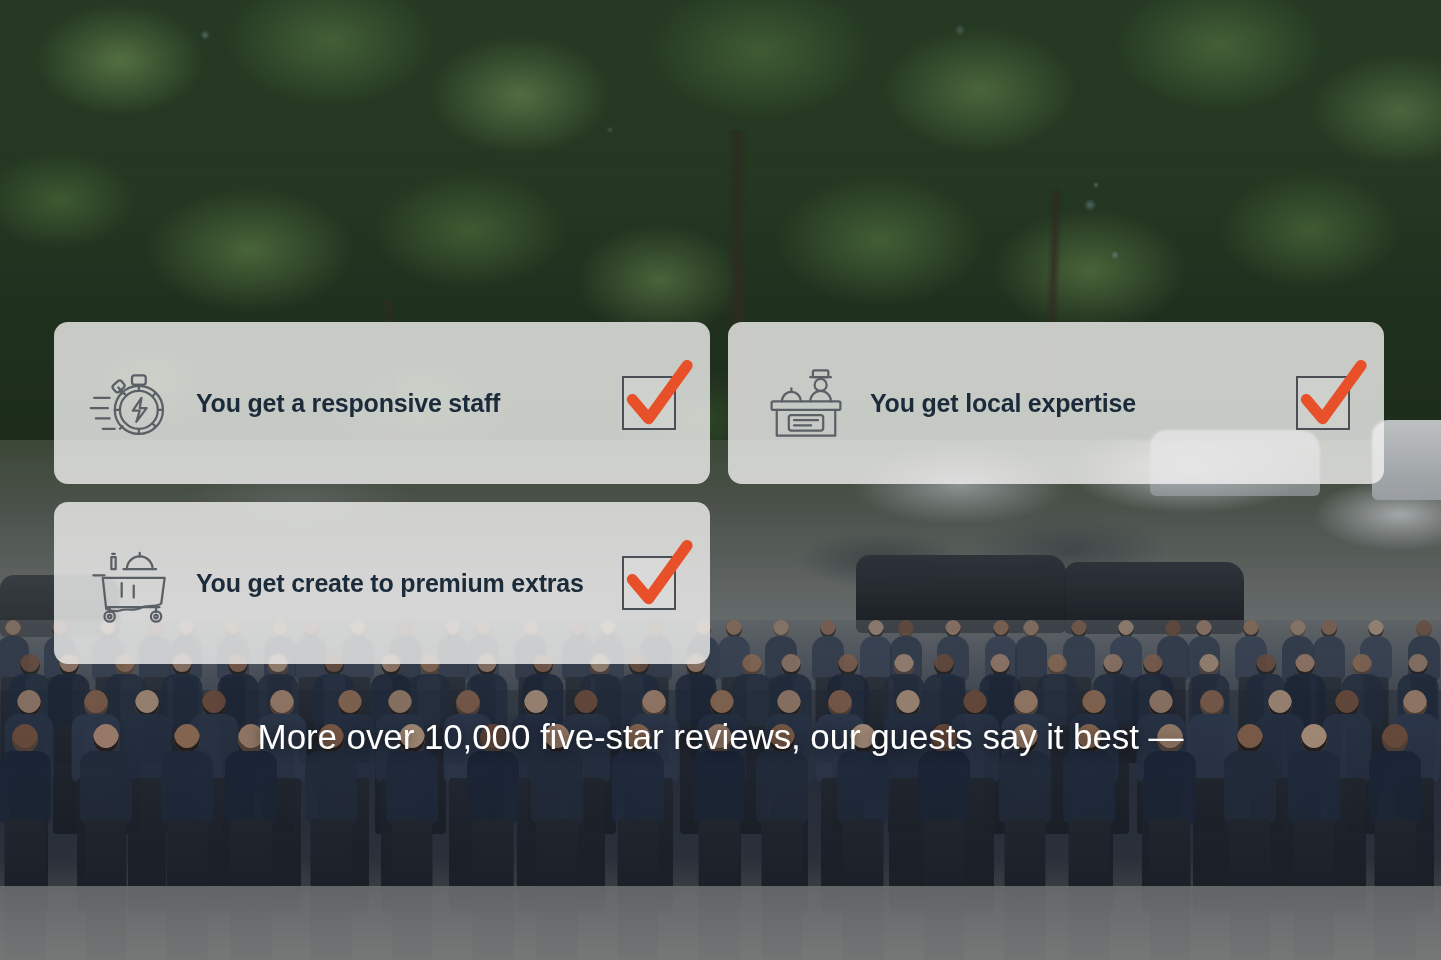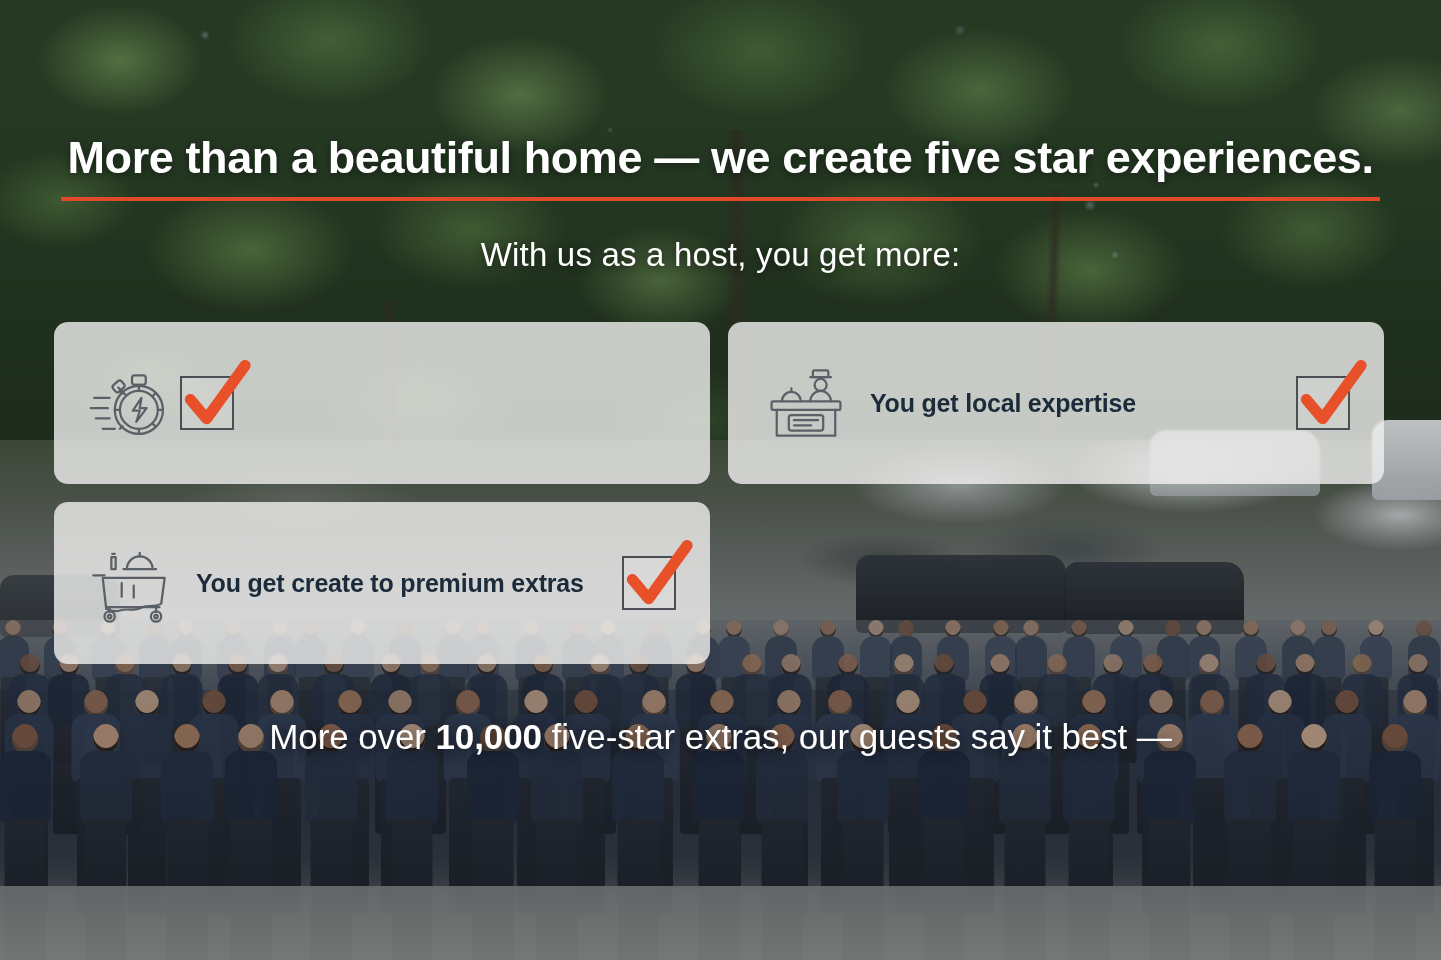--- a/index.html
+++ b/index.html
@@ -181,21 +181,21 @@
     position:absolute; left:-5px; top:-17px;
     width:74px; height:74px; overflow:visible;
   }
 
   .footer-copy {
     position:absolute; left:0; right:0; top:716px; text-align:center;
     font-size:35px; font-weight:400; color:#ffffff;
     line-height:1.2; letter-spacing:-.1px;
     text-shadow:0 2px 12px rgba(0,0,0,.55);
   }
-  .footer-copy b { font-weight:700;text-align:center; }
+  .footer-copy b { font-weight:400;text-align:center; }
 </style>
 </head>
 <body>
 
 <div class="bg-photo">
   <div class="canopy"></div>
   <div class="canopy-dapple"></div>
   <div class="trunk t1"></div>
   <div class="trunk t2"></div>
   <div class="trunk t3"></div>
@@ -730,42 +730,39 @@
         <span class="legs" style="top:95px;width:41px;height:167px"></span>
       </div>
     </div>
   <div class="ground"></div>
 
   <div class="bg-scrim"></div>
 </div>
 
 <div class="content">
 
-  <div class="headline-wrap">
-    <h1 class="headline">More than a beautiful home — we create five star experiences.</h1>
-  </div>
-
-  <div class="subhead">With us as a host, you get more:</div>
+
 
   <div class="cards" id="benefit-cards">
     <div class="card">
       <span class="card-icon">
     <svg viewBox="0 0 100 100" fill="none" stroke="currentColor" stroke-width="2.6" stroke-linecap="round" stroke-linejoin="round">
       <circle cx="58" cy="58" r="28"></circle>
       <circle cx="58" cy="58" r="22"></circle>
       <rect x="50" y="18" width="16" height="11" rx="3"></rect>
       <path d="M54 29h8"></path>
       <path d="M34 32l8 8"></path>
       <rect x="28" y="26" width="13" height="10" rx="3" transform="rotate(-42 34 31)"></rect>
       <path d="M58 30v5M58 81v5M86 58h-5M35 58h-5"></path>
       <path d="M77 39l-3 3M39 77l-3 3M77 77l-3-3M39 39l-3-3"></path>
       <path d="M61 44l-10 15h8l-4 13 12-16h-8z"></path>
       <path d="M6 44h18M2 56h20M8 68h16M16 80h14"></path>
     </svg>
         </span>
+      <span class="card-label">You get a responsive staff</span>
       <span class="check-box">
 
   <svg viewBox="0 0 100 100" fill="none">
     <path d="M18 52 L40 78 L92 6" stroke="#e8502a" stroke-width="15" stroke-linecap="round" stroke-linejoin="round"></path>
   </svg>
       </span>
     </div>
     <div class="card">
       <span class="card-icon">
     <svg viewBox="0 0 100 100" fill="none" stroke="currentColor" stroke-width="2.6" stroke-linecap="round" stroke-linejoin="round">
@@ -812,16 +809,16 @@
       <span class="check-box">
 
   <svg viewBox="0 0 100 100" fill="none">
     <path d="M18 52 L40 78 L92 6" stroke="#e8502a" stroke-width="15" stroke-linecap="round" stroke-linejoin="round"></path>
   </svg>
       </span>
     </div>
     </div>
 
   <div class="footer-copy">
-    <div><span>More over </span><b>10,000</b><span> five-star extras, our guests say it best —</span></div>
+    <div><span>More over </span><b>10,000</b><span> five-star reviews, our guests say it best —</span></div>
   </div>
 
 </div>
 
 </body></html>

